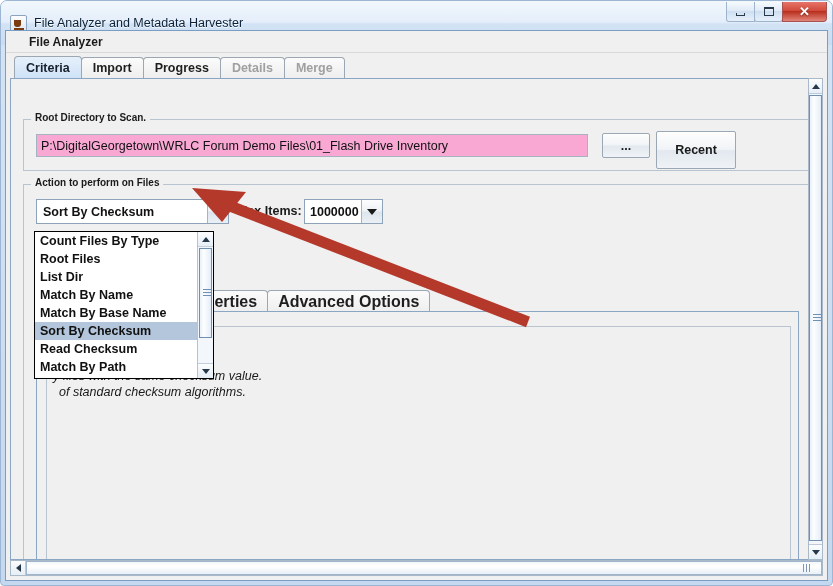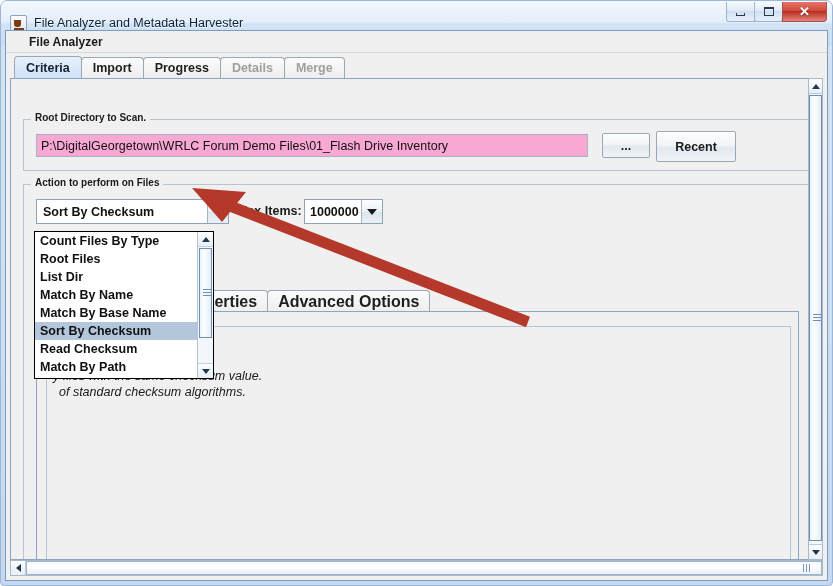--- a/index.html
+++ b/index.html
@@ -160,21 +160,21 @@
   
   .btn {
     background: linear-gradient(to bottom, #fdfdfd 0%, #f1f4f7 48%, #e2e8ef 52%, #eff3f7 100%);
     border: 1px solid #9aa7b5;
     border-radius: 2px;
     font-size: 12.5px; font-weight: bold; color: #1a1a1a;
     display: flex; align-items: center; justify-content: center;
     box-shadow: inset 0 1px 0 #ffffff;
   }
   #btn-browse { position: absolute; left: 578px; top: 13px; width: 48px; height: 25px; }
-  #btn-recent { position: absolute; left: 632px; top: 11px; width: 80px; height: 31px; }
+  #btn-recent { position: absolute; left: 632px; top: 11px; width: 80px; height: 38px; }
 
   
   #combo-action {
     position: absolute; left: 12px; top: 14px;
     width: 193px; height: 25px;
     background: #fff; border: 1px solid #8ea3b8;
     display: flex; align-items: center;
   }
   #combo-action .combo-text {
     flex: 1; font-size: 12.5px; font-weight: bold; color: #111;

